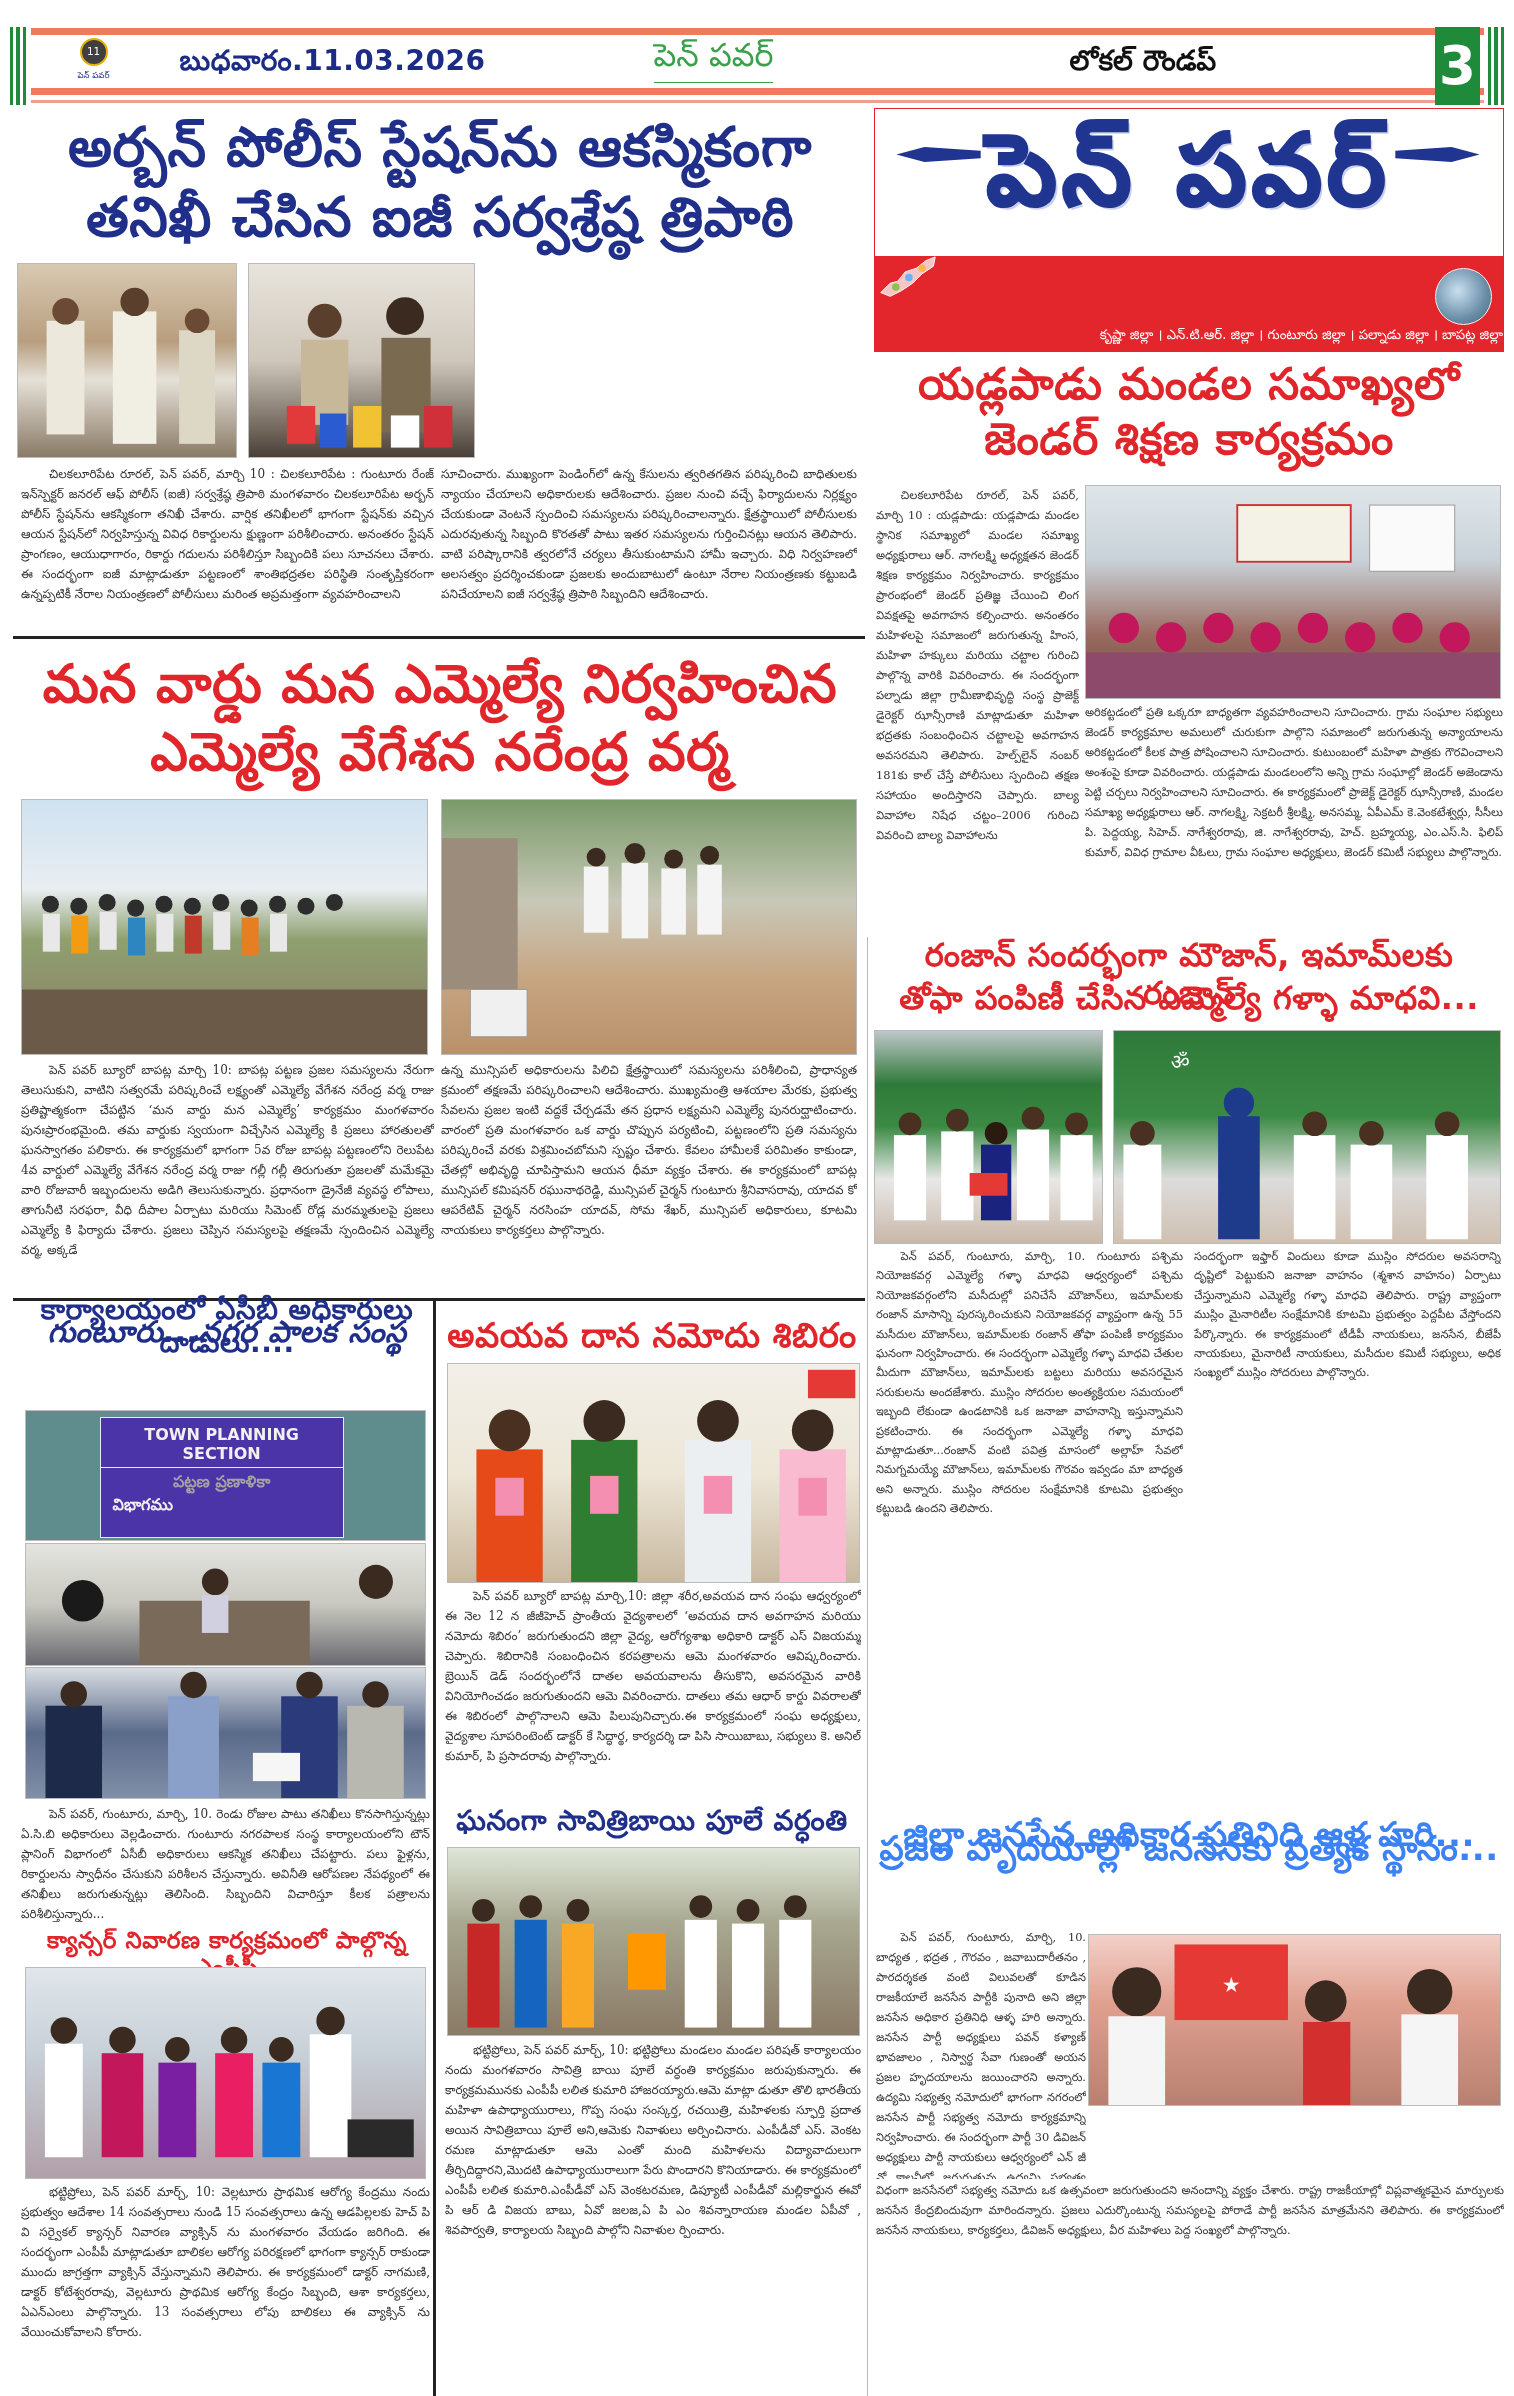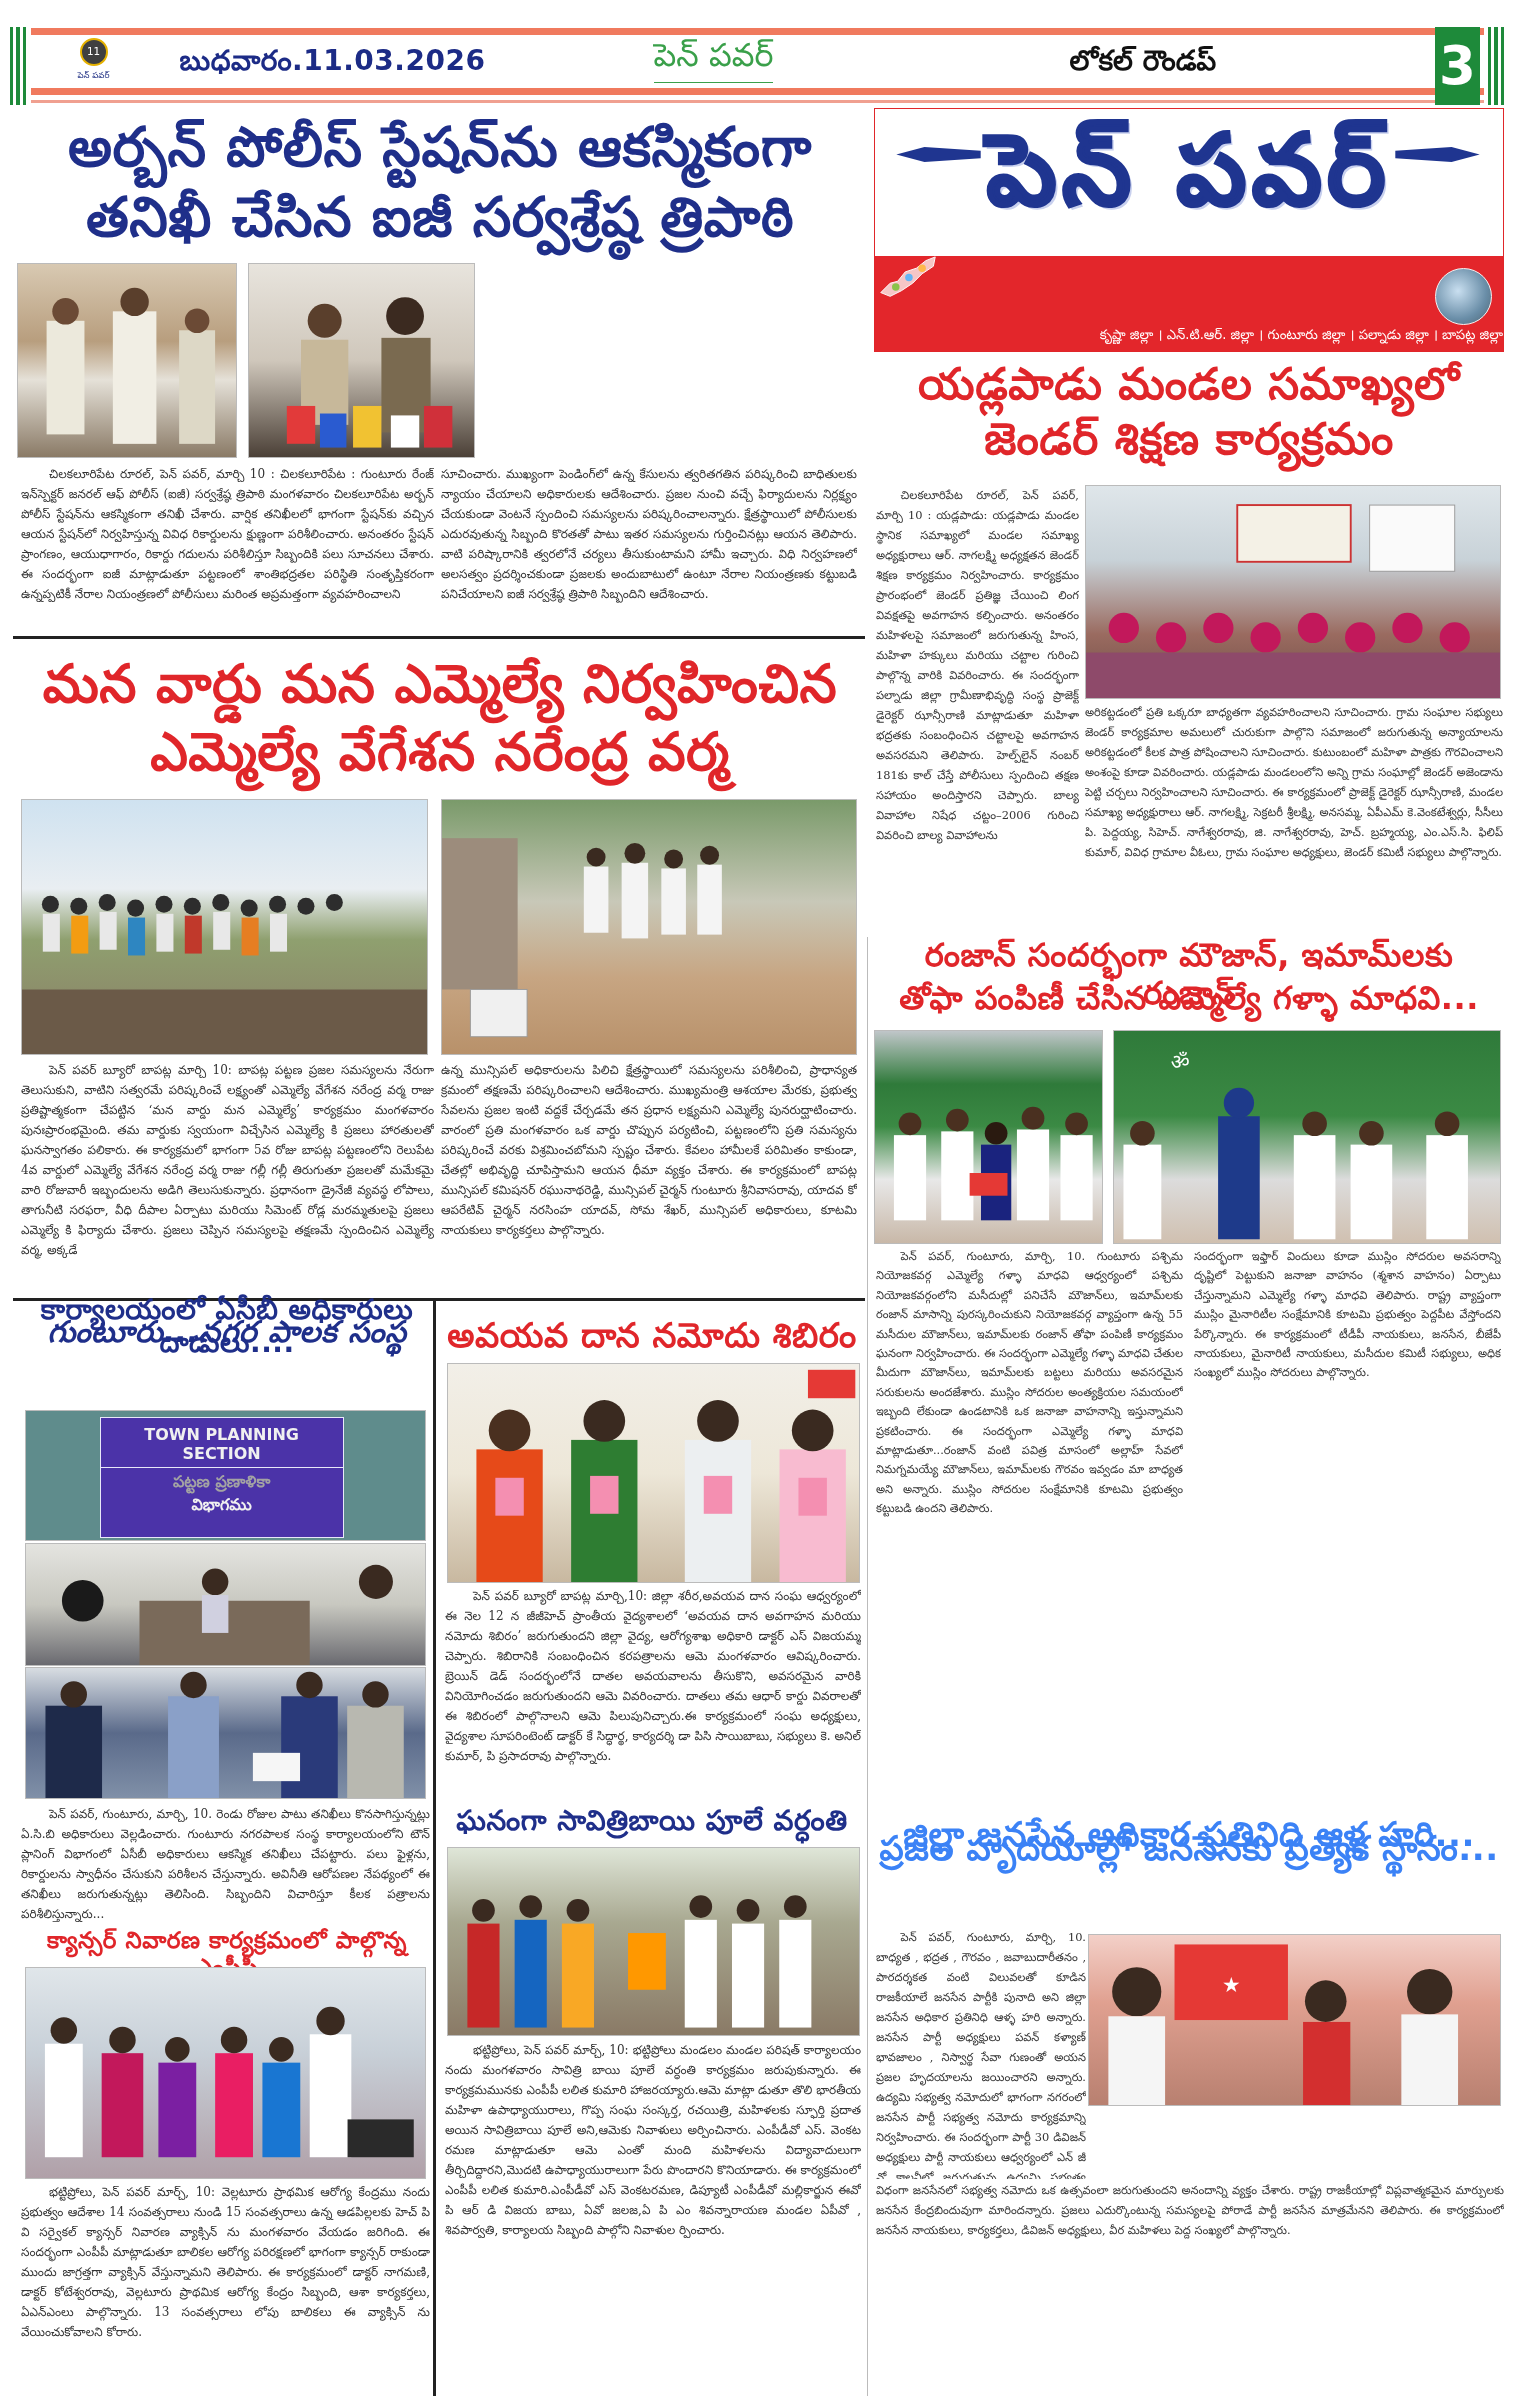--- a/index.html
+++ b/index.html
@@ -242,21 +242,21 @@
 <div class="body" style="left:1194px; top:1247px; width:307px; height:577px; overflow:hidden; font-size:11.4px; line-height:19.4px;">సందర్భంగా ఇఫ్తార్ విందులు కూడా ముస్లిం సోదరుల అవసరాన్ని దృష్టిలో పెట్టుకుని జనాజా వాహనం (శ్మశాన వాహనం) ఏర్పాటు చేస్తున్నామని ఎమ్మెల్యే గళ్ళా మాధవి తెలిపారు. రాష్ట్ర వ్యాప్తంగా ముస్లిం మైనారిటీల సంక్షేమానికి కూటమి ప్రభుత్వం పెద్దపీట వేస్తోందని పేర్కొన్నారు. ఈ కార్యక్రమంలో టీడీపీ నాయకులు, జనసేన, బీజేపీ నాయకులు, మైనారిటీ నాయకులు, మసీదుల కమిటీ సభ్యులు, అధిక సంఖ్యలో ముస్లిం సోదరులు పాల్గొన్నారు.</div>
 
 <div class="hl blue" style="left:19px; top:1314px; width:416px; font-size:30px;font-style:italic;">గుంటూరు...నగర పాలక సంస్థ</div>
 <div class="hl blue" style="left:19px; top:1293px; width:416px; font-size:28px;">కార్యాలయంలో ఏసీబీ అధికారులు దాడులు....</div>
 <div class="photo" style="left:24.6px; top:1410px; width:401px; height:131px; background:#5f8c8c;">
   <div style="position:absolute; left:74px; top:5.7px; width:244px; height:121px; background:#4b33a8; border:1.9px solid #e8e8f8;">
     <div style="text-align:center; color:#f0f0f0; font-weight:bold; font-size:16px; margin-top:7.6px;">TOWN PLANNING</div>
     <div style="text-align:center; color:#f0f0f0; font-weight:bold; font-size:16px;">SECTION</div>
     <div style="border-top:0.9px solid #e8e8f8; margin:3.8px 0;"></div>
     <div style="text-align:center; color:#a3a3a3; font-weight:bold; font-size:16px;">పట్టణ ప్రణాళికా</div>
-    <div style="text-align:center; color:#f0f0f0; font-weight:bold; font-size:16px;">విభాగము</div>
+    <div style="color:#f0f0f0; font-weight:bold; font-size:16px;padding-left:12px;">విభాగము</div>
   </div>
 </div>
 <div class="photo" style="left:24.6px; top:1543px; width:401px; height:123px; background:linear-gradient(180deg,#e4e4e0 0%,#c8c8c0 50%,#6a6a70 100%);">
   <svg width="401" height="123" viewBox="0 0 424 130">
     <rect x="120" y="60" width="180" height="70" fill="#7a6a5a"></rect>
     <circle cx="200" cy="40" r="14" fill="#3a2a20"></circle>
       <rect x="186" y="54" width="28" height="40" fill="#d0d0e0"></rect>
     <circle cx="60" cy="60" r="22" fill="#1a1a1a"></circle>
       <circle cx="370" cy="40" r="18" fill="#3a2a20"></circle>
   </svg>

